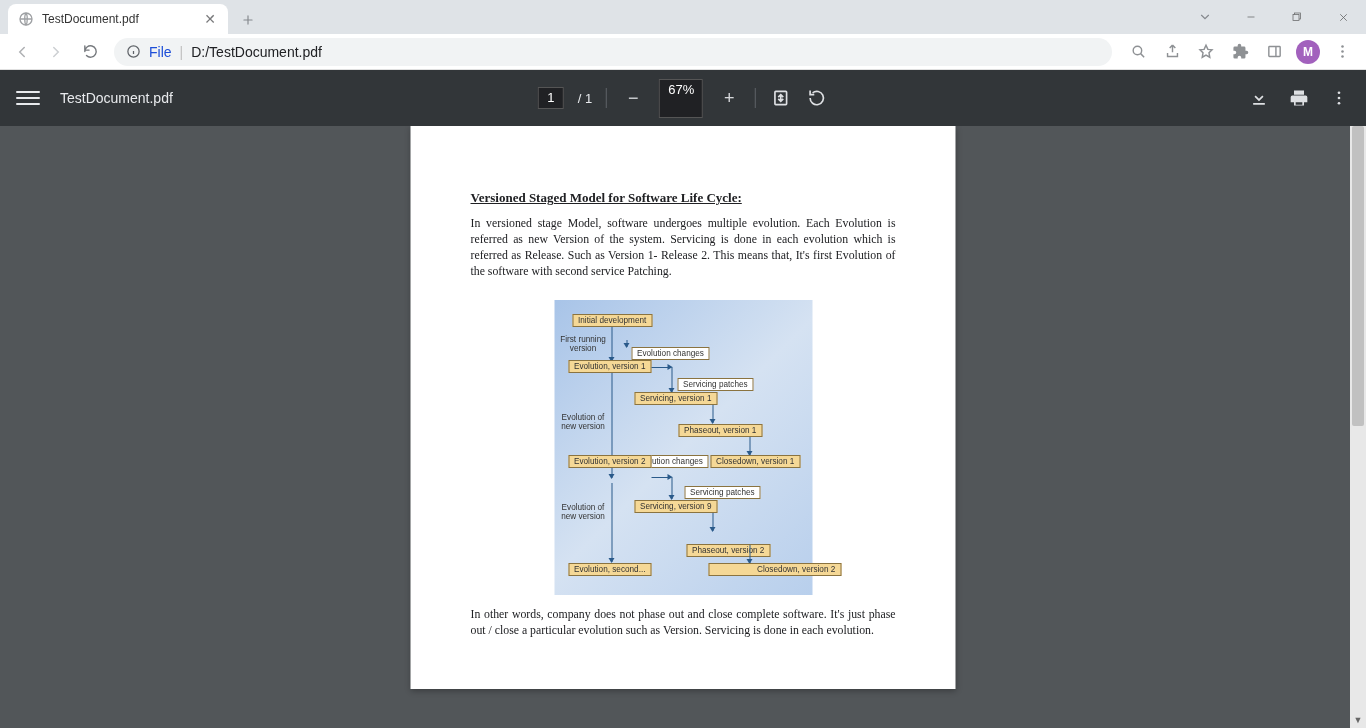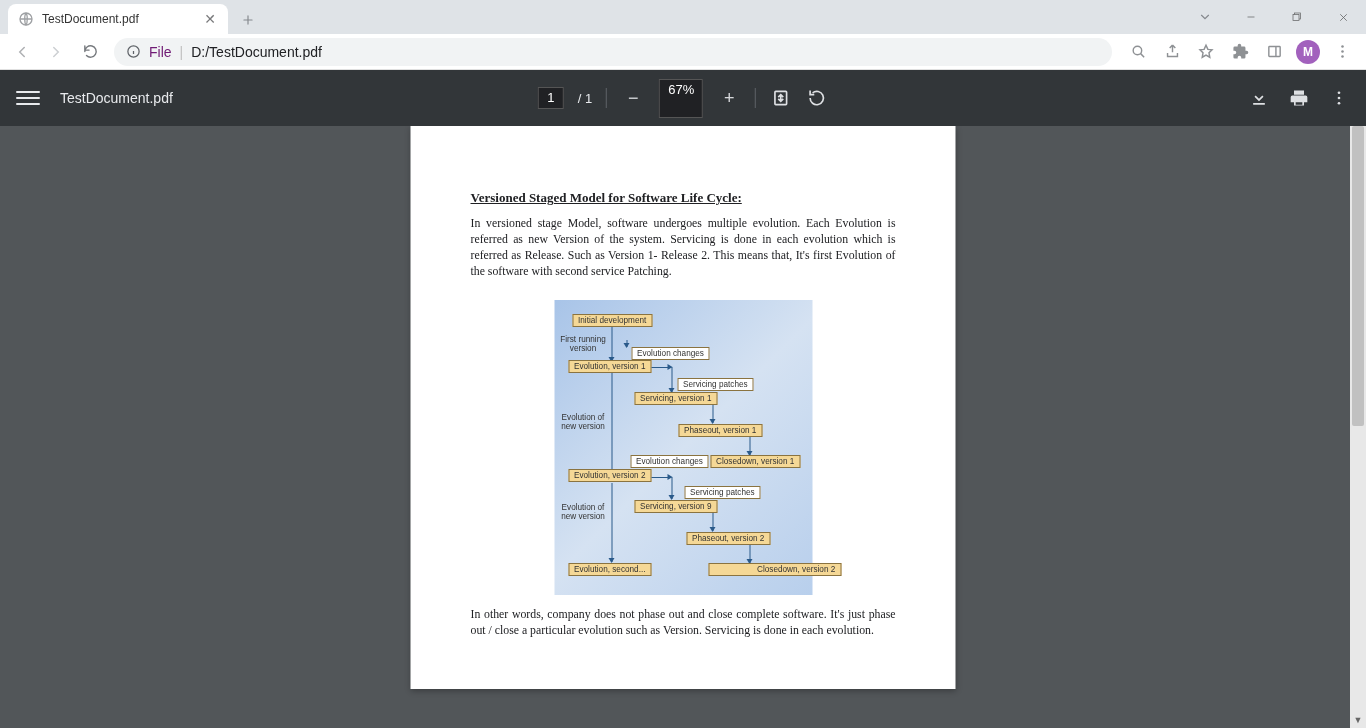--- a/index.html
+++ b/index.html
@@ -14,21 +14,21 @@
 .tab .close { width: 16px; height: 16px; opacity: .6; display:flex; align-items:center; justify-content:center; font-size: 14px; }
 .new-tab { width: 28px; height: 28px; display:flex; align-items:center; justify-content:center; opacity:.7; margin-left:6px; }
 .title-right { margin-left:auto; display:flex; align-items:center; height:34px; }
 .win-btn { width:46px; height:34px; display:flex; align-items:center; justify-content:center; opacity:.7; }
 
 
 .addr-row { height: 36px; background: #fff; border-bottom: 1px solid #e0e0e0; display:flex; align-items:center; padding: 0 8px; gap:6px; }
 .nav-btn { width:28px; height:28px; display:flex; align-items:center; justify-content:center; opacity:.5; border-radius:50%; }
 .nav-btn.enabled { opacity:.85; }
 .omnibox { flex:1; height:28px; background:#f1f3f4; border-radius:14px; display:flex; align-items:center; padding:0 12px; gap:8px; font-size:14px; color:#555; margin: 0 4px; }
-.omnibox .file-chip { color:#701a75; }
+.omnibox .file-chip { color:#1d4ed8; }
 .omnibox .sep { color:#c0c0c0; }
 .omnibox .path { color:#202124; }
 .right-icons { display:flex; align-items:center; gap:2px; }
 .icon-btn { width:32px; height:32px; display:flex; align-items:center; justify-content:center; opacity:.7; border-radius:50%; }
 .avatar { width:24px; height:24px; border-radius:50%; background:#7b1fa2; color:#fff; display:flex; align-items:center; justify-content:center; font-size:12px; font-weight:600; }
 
 
 .pdf-toolbar { height: 56px; background:#323639; color:#e8eaed; display:flex; align-items:center; padding:0 16px; }
 .pdf-left { display:flex; align-items:center; gap:20px; }
 .hamburger { width:24px; height:24px; display:flex; flex-direction:column; justify-content:center; gap:4px; }
@@ -250,32 +250,32 @@
         <div class="arrow-v" style="left:57px; top:73px; height:105px;"></div>
         <div class="dtext" style="left:4px; top:113px; width:50px;">Evolution of<br>new version</div>
 
         <div class="arrow-v" style="left:158px; top:105px; height:18px;"></div>
         <div class="dbox" style="left:124px; top:124px;">Phaseout, version 1</div>
 
         <div class="arrow-v" style="left:195px; top:137px; height:18px;"></div>
         <div class="dbox white" style="left:76px; top:155px;">Evolution changes</div>
         <div class="dbox" style="left:156px; top:155px;">Closedown, version 1</div>
 
-        <div class="dbox" style="left:14px; top:169px;">Evolution, version 2</div>
+        <div class="dbox" style="left:14px; top:155px;">Evolution, version 2</div>
 
         <div class="arrow-v" style="left:57px; top:183px; height:79px;"></div>
         <div class="arrow-h" style="left:97px; top:177px; width:20px;"></div>
         <div class="arrow-v" style="left:117px; top:177px; height:22px;"></div>
         <div class="dbox white" style="left:130px; top:186px;">Servicing patches</div>
         <div class="dbox" style="left:80px; top:200px;">Servicing, version 9</div>
 
         <div class="dtext" style="left:4px; top:203px; width:50px;">Evolution of<br>new version</div>
 
         <div class="arrow-v" style="left:158px; top:213px; height:18px;"></div>
-        <div class="dbox" style="left:132px; top:232px;">Phaseout, version 2</div>
+        <div class="dbox" style="left:132px; top:244px;">Phaseout, version 2</div>
 
         <div class="arrow-v" style="left:195px; top:245px; height:18px;"></div>
         <div class="dbox" style="left:14px; top:263px;">Evolution, second...</div>
         <div class="dbox" style="left:154px; top:263px;padding-left:48px;">Closedown, version 2</div>
       </div>
 
       <div class="para">In other words, company does not phase out and close complete software. It's just phase out / close a particular evolution such as Version. Servicing is done in each evolution.</div>
     </div>
 
     <div class="scrollbar-v">

